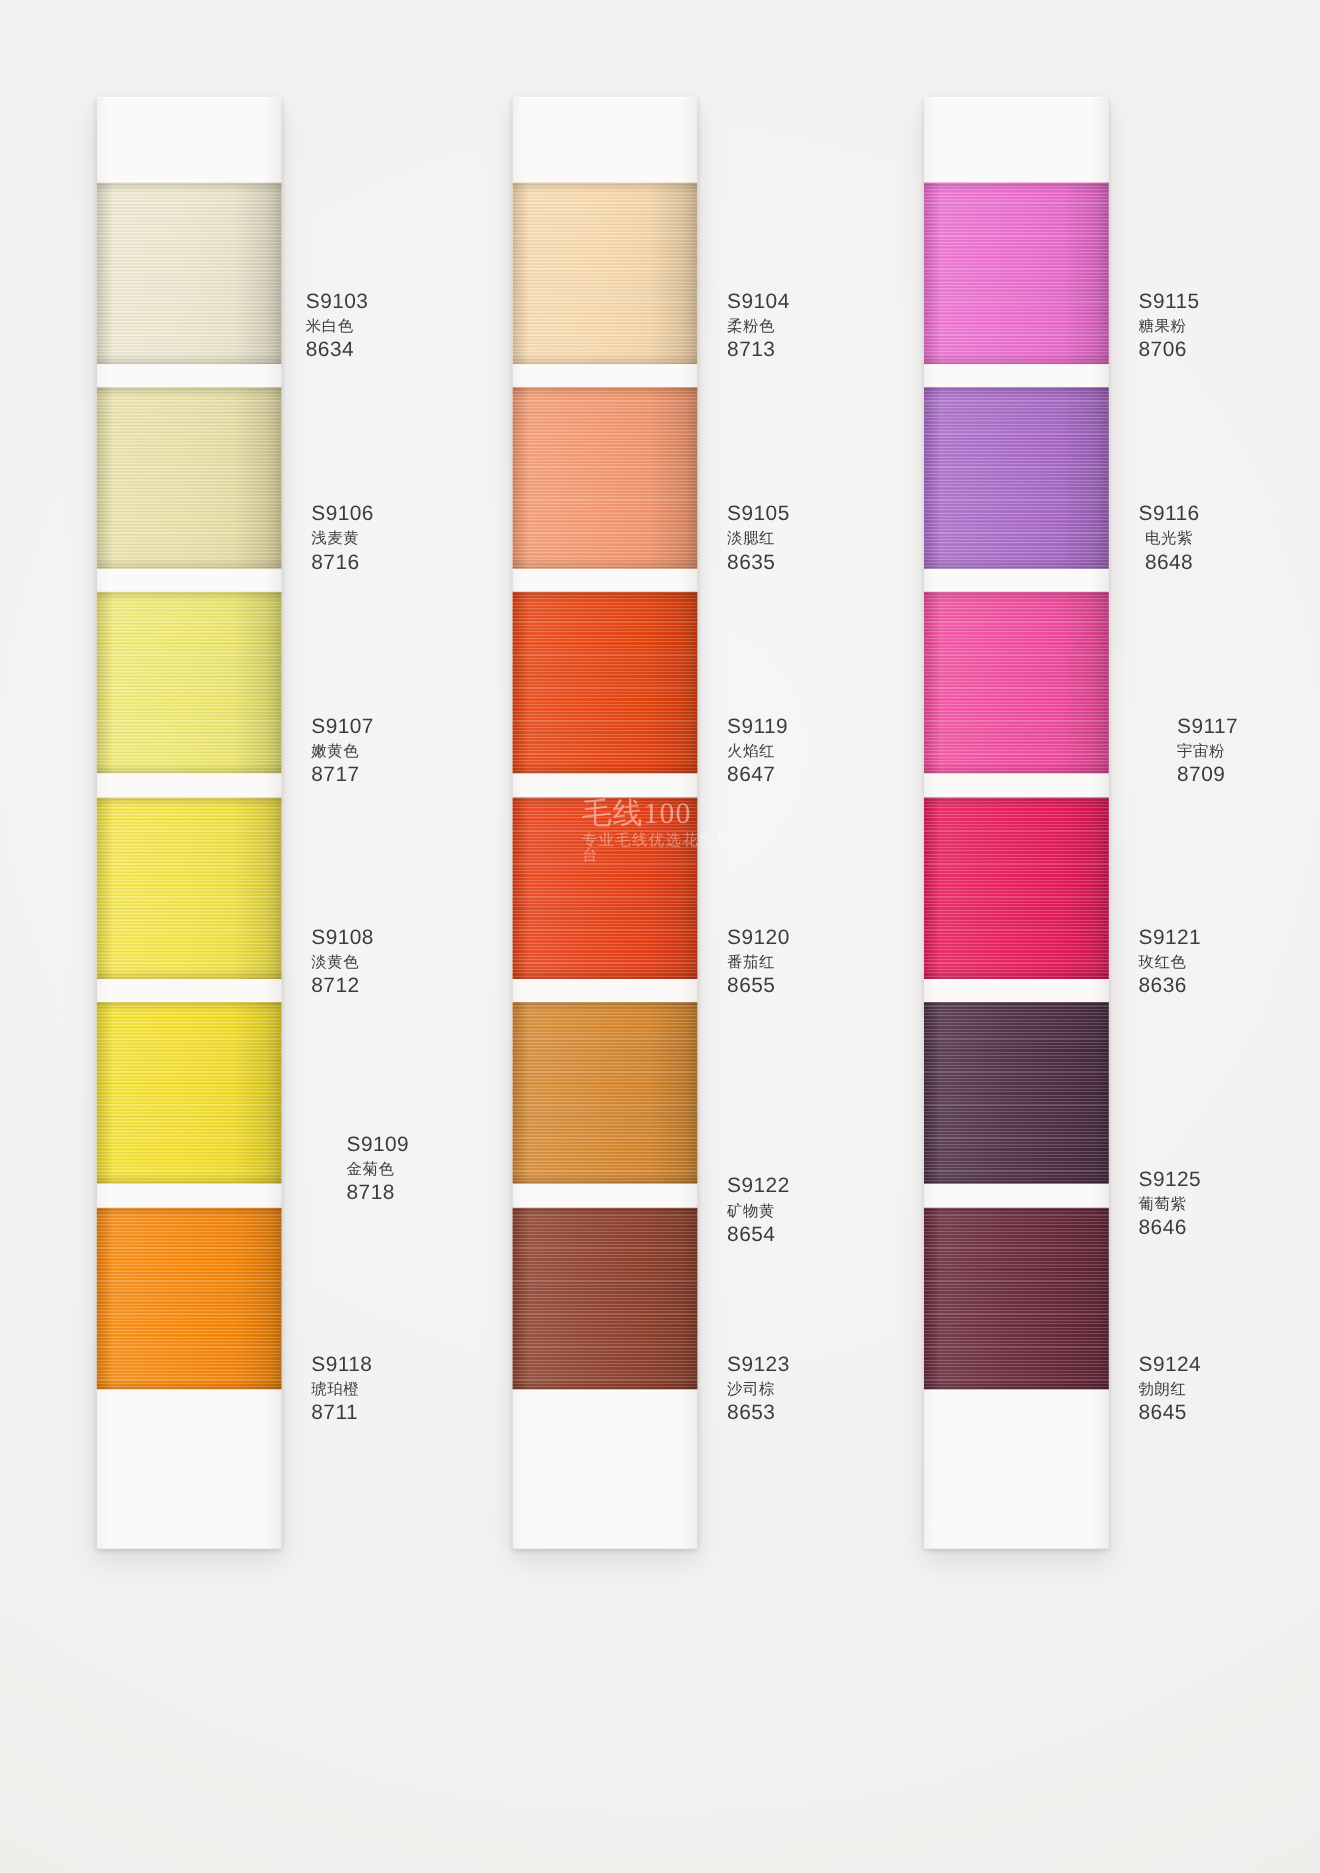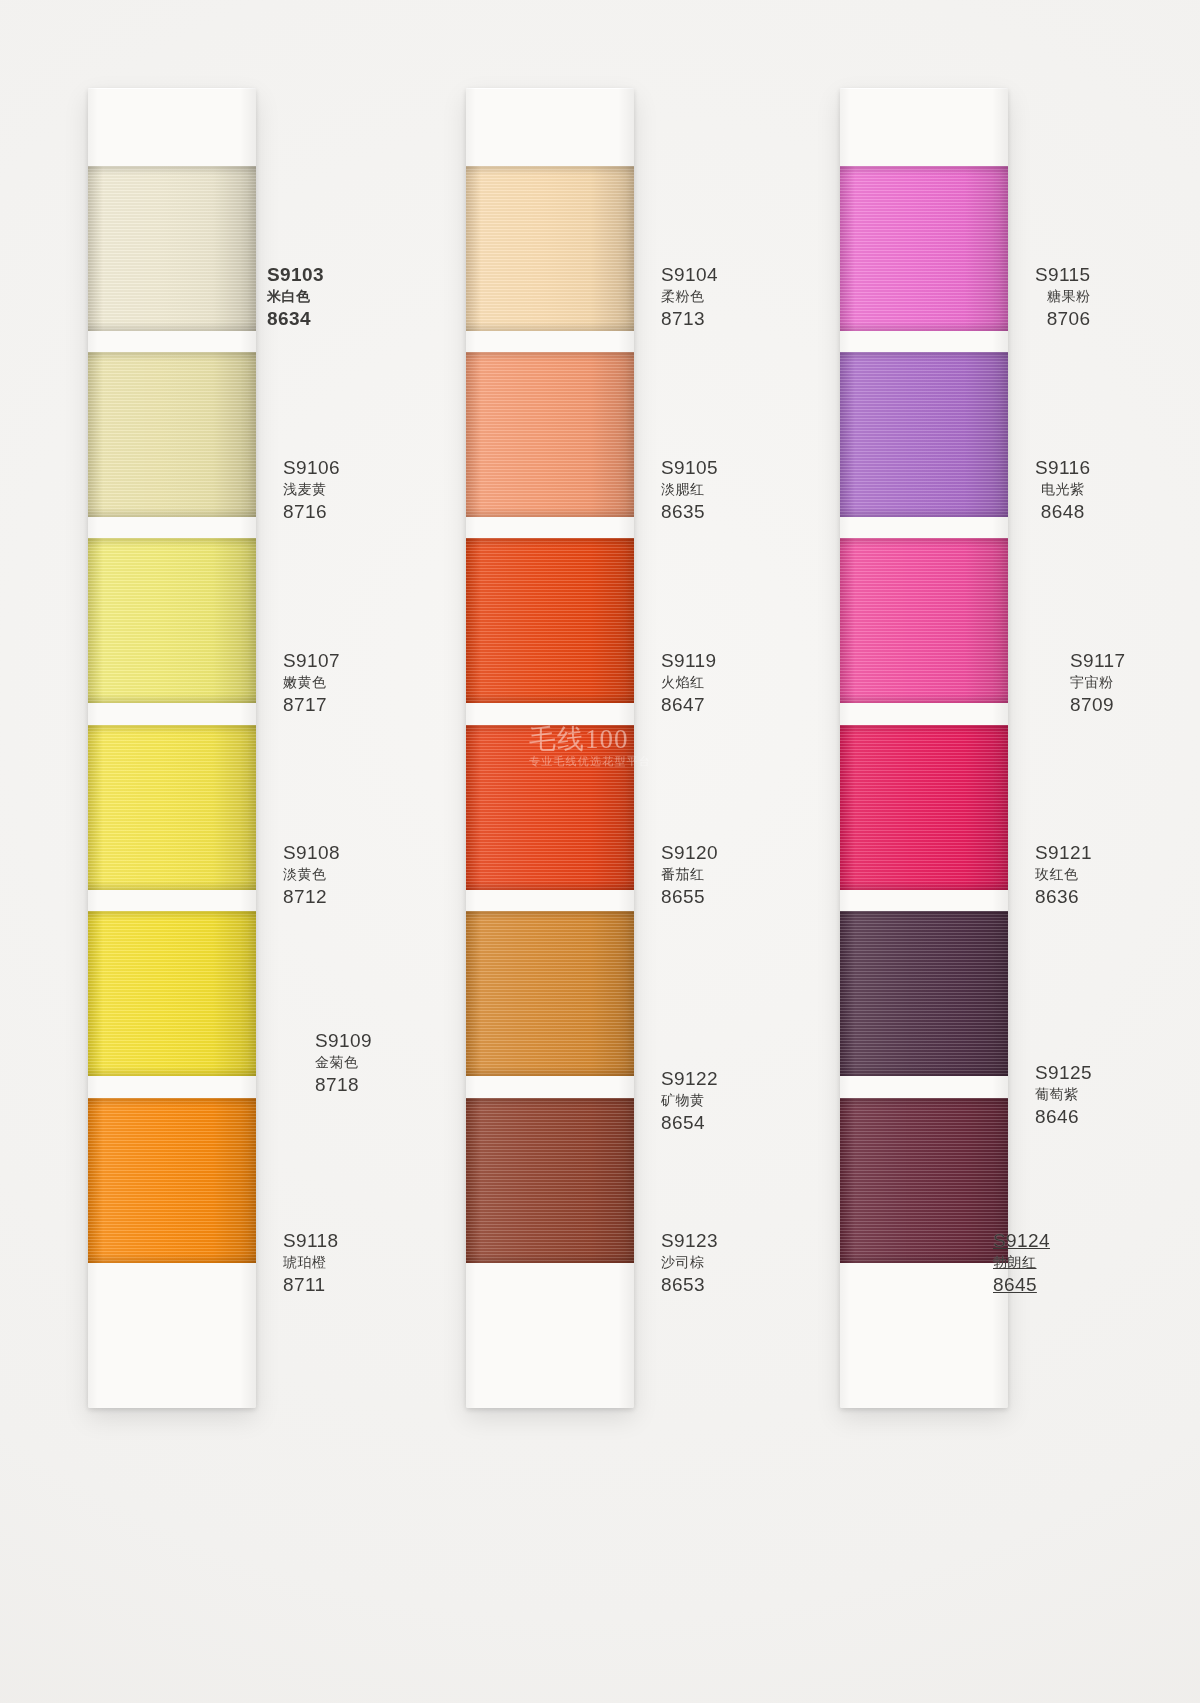--- a/index.html
+++ b/index.html
@@ -87,21 +87,21 @@
     width:150px;height:52px;
     pointer-events:none;
     opacity:0.55;
   }
   #watermark .wm-main{
     font-size:27px;color:#ffffff;opacity:0.85;
     font-family:"Liberation Serif","DejaVu Serif",serif;
     letter-spacing:1px;line-height:1;
   }
   #watermark .wm-sub{
-    font-size:11px;color:#ffffff;opacity:0.7;
+    font-size:14px;color:#ffffff;opacity:0.7;
     letter-spacing:1.2px;margin-top:3px;line-height:1;
   }
 </style>
 </head>
 <body>
 
 <div id="bg-vignette"></div>
 
 <div id="board">
     <div class="card" style="left: 88px; top: 88px; width: 168px; height: 1320px;">
@@ -200,21 +200,21 @@
         <div class="botshade"></div>
       </div>
     </div>
   </div>
 
 <div id="watermark">
   <div class="wm-main">毛线100</div>
   <div class="wm-sub">专业毛线优选花型平台</div>
 </div>
 
-<div class="label" style="left: 267px; top: 262px; font-weight: bold;">
+<div class="label" style="left: 278px; top: 262px;">
     <div class="code">S9103</div>
     <div class="name">米白色</div>
     <div class="num">8634</div>
   </div>
 <div class="label" style="left: 283px; top: 455px;">
     <div class="code">S9106</div>
     <div class="name">浅麦黄</div>
     <div class="num">8716</div>
   </div>
 <div class="label" style="left: 283px; top: 648px;">
@@ -260,21 +260,21 @@
 <div class="label" style="left: 661px; top: 1028px; margin-top: 38px;">
     <div class="code">S9122</div>
     <div class="name">矿物黄</div>
     <div class="num">8654</div>
   </div>
 <div class="label" style="left: 661px; top: 1228px;">
     <div class="code">S9123</div>
     <div class="name">沙司棕</div>
     <div class="num">8653</div>
   </div>
-<div class="label" style="left: 1035px; top: 262px; text-align: right;">
+<div class="label" style="left: 1035px; top: 262px;">
     <div class="code">S9115</div>
     <div class="name">糖果粉</div>
     <div class="num">8706</div>
   </div>
 <div class="label" style="left: 1035px; top: 455px; text-align: center;">
     <div class="code">S9116</div>
     <div class="name">电光紫</div>
     <div class="num">8648</div>
   </div>
 <div class="label" style="left: 1070px; top: 648px;">
@@ -285,17 +285,17 @@
 <div class="label" style="left: 1035px; top: 840px;">
     <div class="code">S9121</div>
     <div class="name">玫红色</div>
     <div class="num">8636</div>
   </div>
 <div class="label" style="left: 1035px; top: 1028px; margin-top: 32px;">
     <div class="code">S9125</div>
     <div class="name">葡萄紫</div>
     <div class="num">8646</div>
   </div>
-<div class="label" style="left: 993px; top: 1228px; text-decoration: underline;">
+<div class="label" style="left: 1035px; top: 1228px;">
     <div class="code">S9124</div>
     <div class="name">勃朗红</div>
     <div class="num">8645</div>
   </div>
 
 </body></html>

